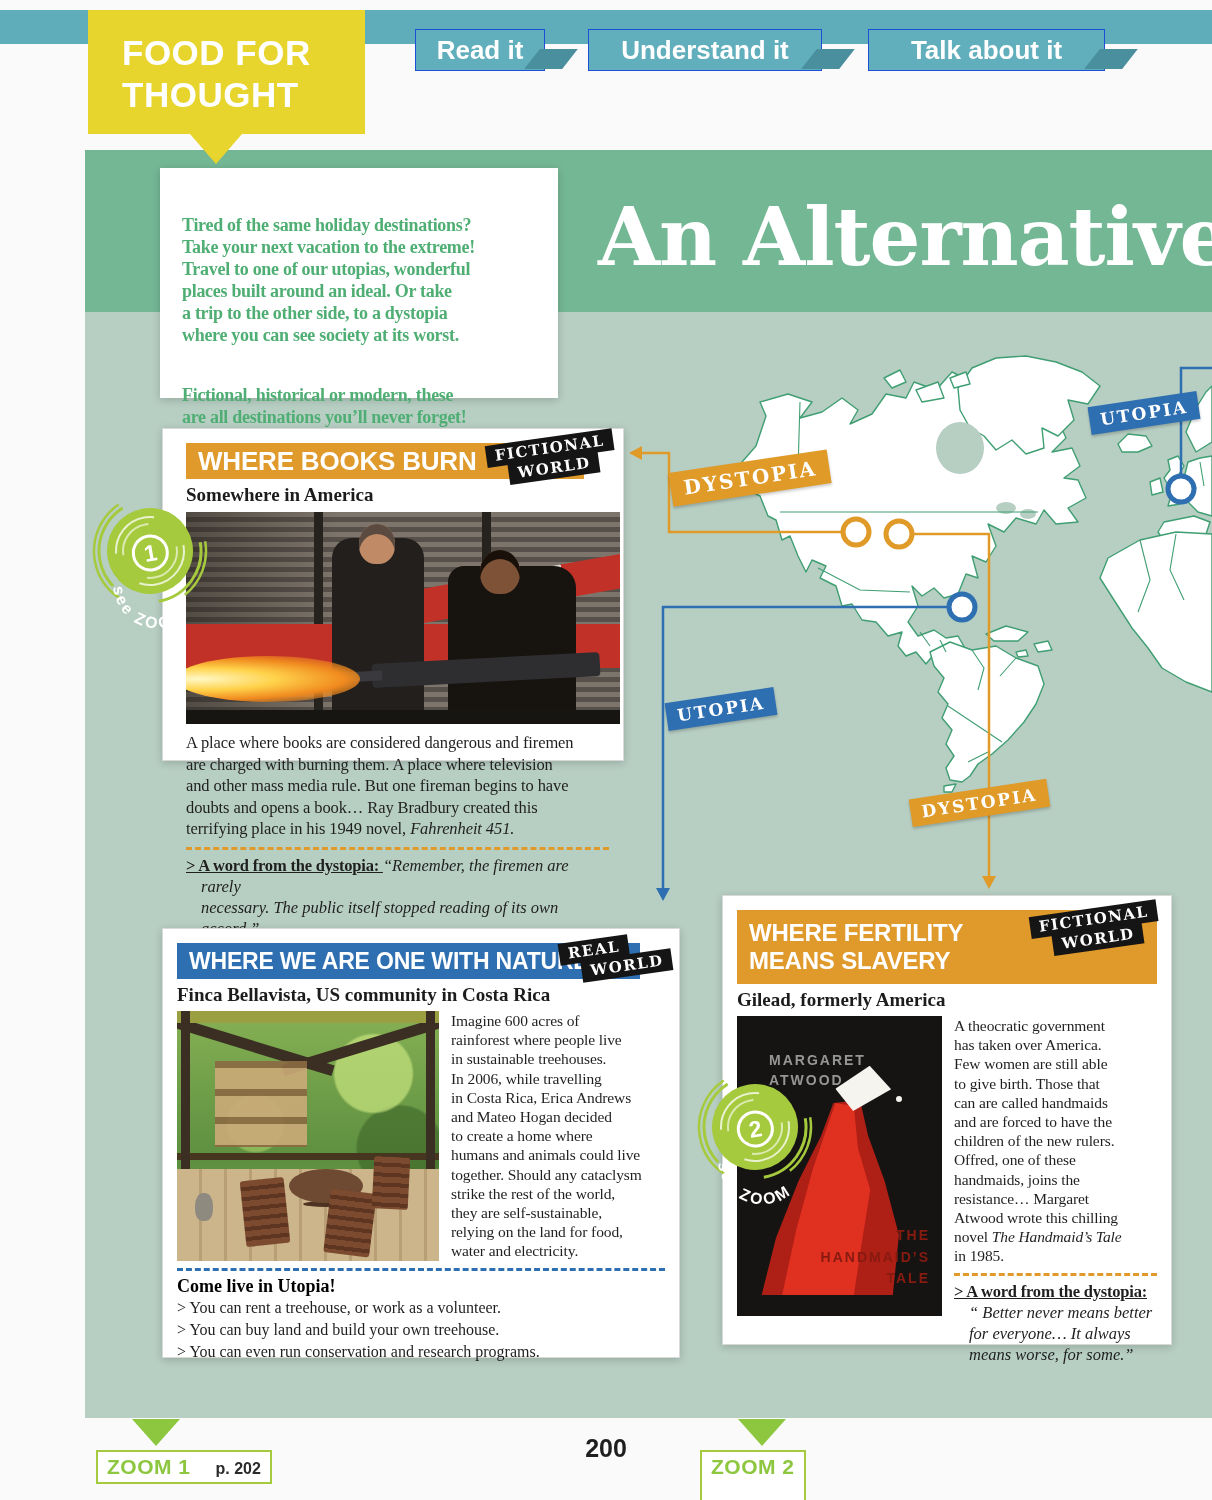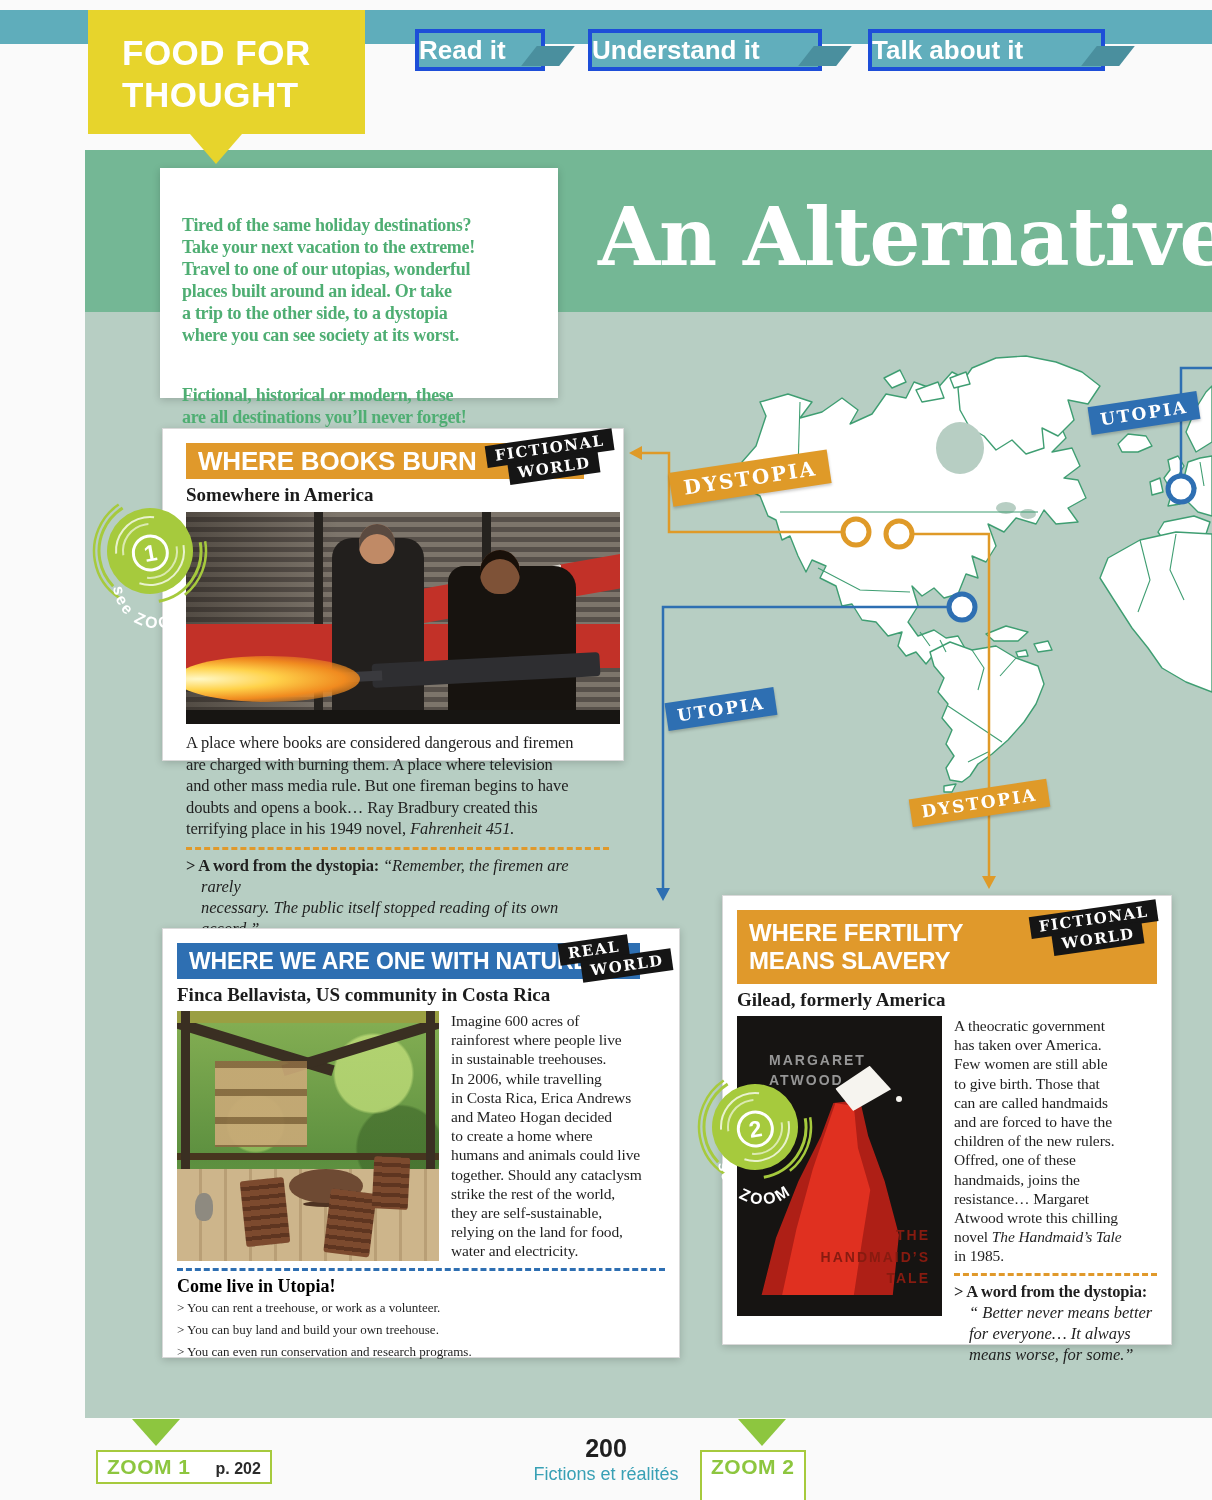--- a/index.html
+++ b/index.html
@@ -7,23 +7,23 @@
   body {
     position:relative; width:1212px; height:1500px;
     background:#fafafa; overflow:hidden;
     font-family:"Liberation Sans", sans-serif;
   }
   .abs { position:absolute; }
 
   
   .topbar { left:0; top:10px; width:1212px; height:34px; background:#5fadbb; }
   .tab {
-    top:29px; height:42px; background:#61aebc; border:4px solid #1d4ed8;
+    top:29px; height:42px; background:#61aebc; border:1px solid #1d4ed8;
     color:#fff; font-weight:bold; font-size:26px;
-    display:flex; align-items:center; justify-content:flex-start;
+    display:flex; align-items:center; justify-content:center;
     z-index:3;
   }
   .tab::after {
     content:''; position:absolute; width:38px; height:20px; right:-26px; bottom:1px;
     background:#4a8f9e; transform:skewX(-38deg); z-index:-1;
   }
   .tab1 { left:415px; width:130px; }
   .tab2 { left:588px; width:234px; }
   .tab3 { left:868px; width:237px; }
   .food {
@@ -107,24 +107,24 @@
     margin-top:8px;
   }
   .cols { display:flex; gap:12px; margin-top:5px; }
   .cols .btxt { margin-top:0; font-size:15.5px; line-height:19.2px; }
   .dash { border-top:3px dashed #e0992b; margin:7px 0 5px 0; }
   .dash.blue { border-color:#2e6fb2; }
   .quote {
     font-family:"Liberation Serif", serif; color:#1f1f1f; font-size:16.5px;
     line-height:21px; padding-left:15px; text-indent:-15px; white-space:pre-line;
   }
-  .quote b { letter-spacing:-.2px; }
+  .quote b { letter-spacing:-.2px;text-decoration:underline; }
   .quote i { }
   .cta { font-family:"Liberation Serif", serif; font-weight:bold; font-size:18px; margin-top:2px; }
-  .bullets { font-family:"Liberation Serif", serif; font-size:13px; line-height:22px; color:#1f1f1f; }
+  .bullets { font-family:"Liberation Serif", serif; font-size:16px; line-height:22px; color:#1f1f1f; }
 
   
   .photo1 {
     position:relative; margin-top:6px; width:434px; height:212px; overflow:hidden;
     background:repeating-linear-gradient(180deg,#7d756b 0 5px,#57504a 5px 10px);
   }
   .photo1 .shade { position:absolute; inset:0; background:linear-gradient(90deg,rgba(30,25,20,.45),rgba(0,0,0,0) 35%); }
   .photo1 .vbar { position:absolute; top:0; bottom:0; width:9px; background:#26231f; }
   .photo1 .stripe { position:absolute; left:0; right:0; top:112px; height:44px; background:#c23128; }
   .photo1 .stripe2 {
@@ -449,14 +449,13 @@
 <div class="abs zbox zbox1">
   <span class="zl">ZOOM 1</span>
   <span class="zp">p. 202</span>
 </div>
 <div class="abs zbox zbox2">
   <span class="zl">ZOOM 2</span>
   <span class="zp">p. 204</span>
 </div>
 <div class="abs pageno">
   <div class="num">200</div>
-  <div class="chap">Fictions et réalités</div>
 </div>
 
 </body></html>

